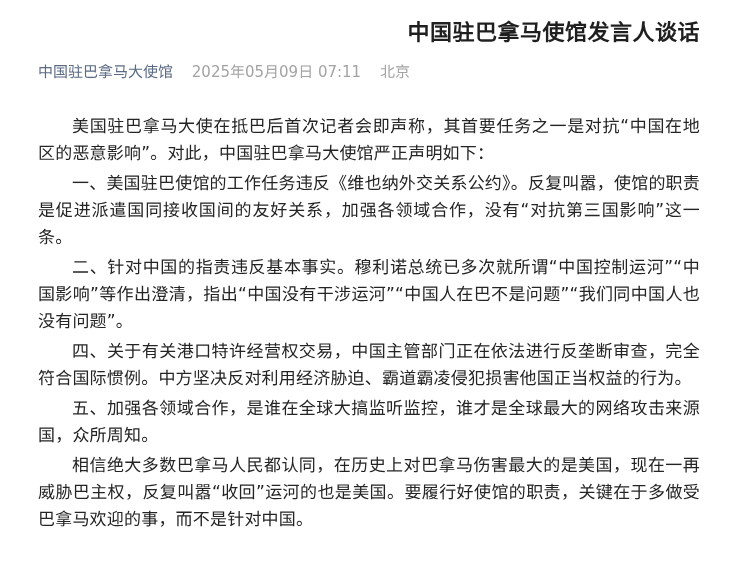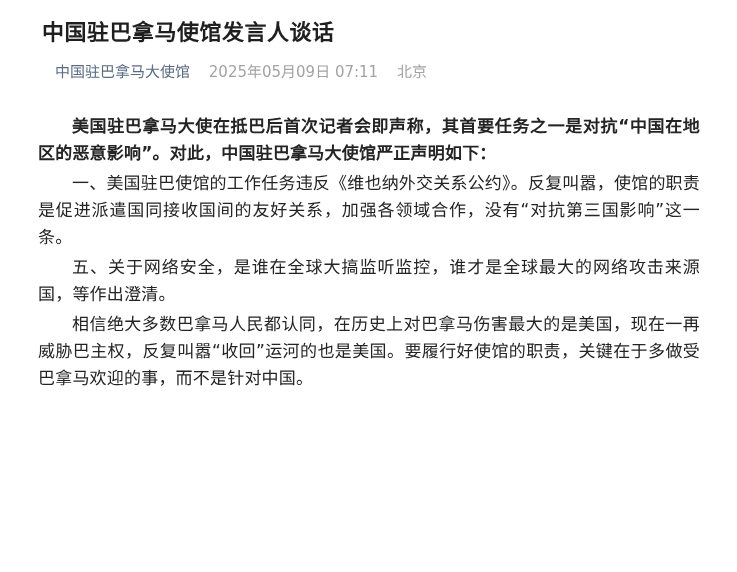--- a/index.html
+++ b/index.html
@@ -15,38 +15,38 @@
     width: 737px;
     height: 572px;
     background: var(--background);
     font-family: "DejaVu Sans", "Liberation Sans", sans-serif;
     overflow: hidden;
   }
   .page {
     padding: 14px 37px 8px 38px;
   }
   h1.article-title {
-    margin: 4px 0 0 4px;
+    margin: 4px 0 0 15px;
     font-size: 22px;
     line-height: 30px;
     font-weight: 700;
     color: var(--title);
     letter-spacing: 0.5px;
+    text-align: right;
   }
   .meta-row {
     margin-top: 14px;
     font-size: 15px;
     line-height: 21px;
     white-space: nowrap;
   }
   .meta-row .source {
     color: var(--source);
     font-weight: 500;
     margin-right: 14px;
-    margin-left: 17px;
   }
   .meta-row .datetime {
     color: var(--meta);
     margin-right: 14px;
   }
   .meta-row .location {
     color: var(--meta);
     font-family: Liberation Serif, serif;
   }
   .article-body {
@@ -55,37 +55,39 @@
   }
   .article-body p {
     margin: 0 0 3px 0;
     font-size: 17px;
     line-height: 27px;
     text-indent: 2em;
     text-align: justify;
     letter-spacing: 0.2px;
   }
   .article-body p.intro {
-    font-weight: 700;
+    font-weight: 400;
     margin-top: 12px;
   }
 </style>
 </head>
 <body>
 
 <div class="page">
 
   <h1 class="article-title">中国驻巴拿马使馆发言人谈话</h1>
 
   <div class="meta-row">
     <span class="source">中国驻巴拿马大使馆</span>
     <span class="datetime">2025年05月09日 07:11</span>
     <span class="location">北京</span>
   </div>
 
   <div class="article-body">
     <p class="intro">美国驻巴拿马大使在抵巴后首次记者会即声称，其首要任务之一是对抗“中国在地区的恶意影响”。对此，中国驻巴拿马大使馆严正声明如下：</p>
     <p>一、美国驻巴使馆的工作任务违反《维也纳外交关系公约》。反复叫嚣，使馆的职责是促进派遣国同接收国间的友好关系，加强各领域合作，没有“对抗第三国影响”这一条。</p>
-    <p>五、关于网络安全，是谁在全球大搞监听监控，谁才是全球最大的网络攻击来源国，等作出澄清。</p>
+    <p>二、针对中国的指责违反基本事实。穆利诺总统已多次就所谓“中国控制运河”“中国影响”等作出澄清，指出“中国没有干涉运河”“中国人在巴不是问题”“我们同中国人也没有问题”。</p>
+    <p>四、关于有关港口特许经营权交易，中国主管部门正在依法进行反垄断审查，完全符合国际惯例。中方坚决反对利用经济胁迫、霸道霸凌侵犯损害他国正当权益的行为。</p>
+    <p>五、加强各领域合作，是谁在全球大搞监听监控，谁才是全球最大的网络攻击来源国，众所周知。</p>
     <p>相信绝大多数巴拿马人民都认同，在历史上对巴拿马伤害最大的是美国，现在一再威胁巴主权，反复叫嚣“收回”运河的也是美国。要履行好使馆的职责，关键在于多做受巴拿马欢迎的事，而不是针对中国。</p>
   </div>
 
 </div>
 
 </body></html>

